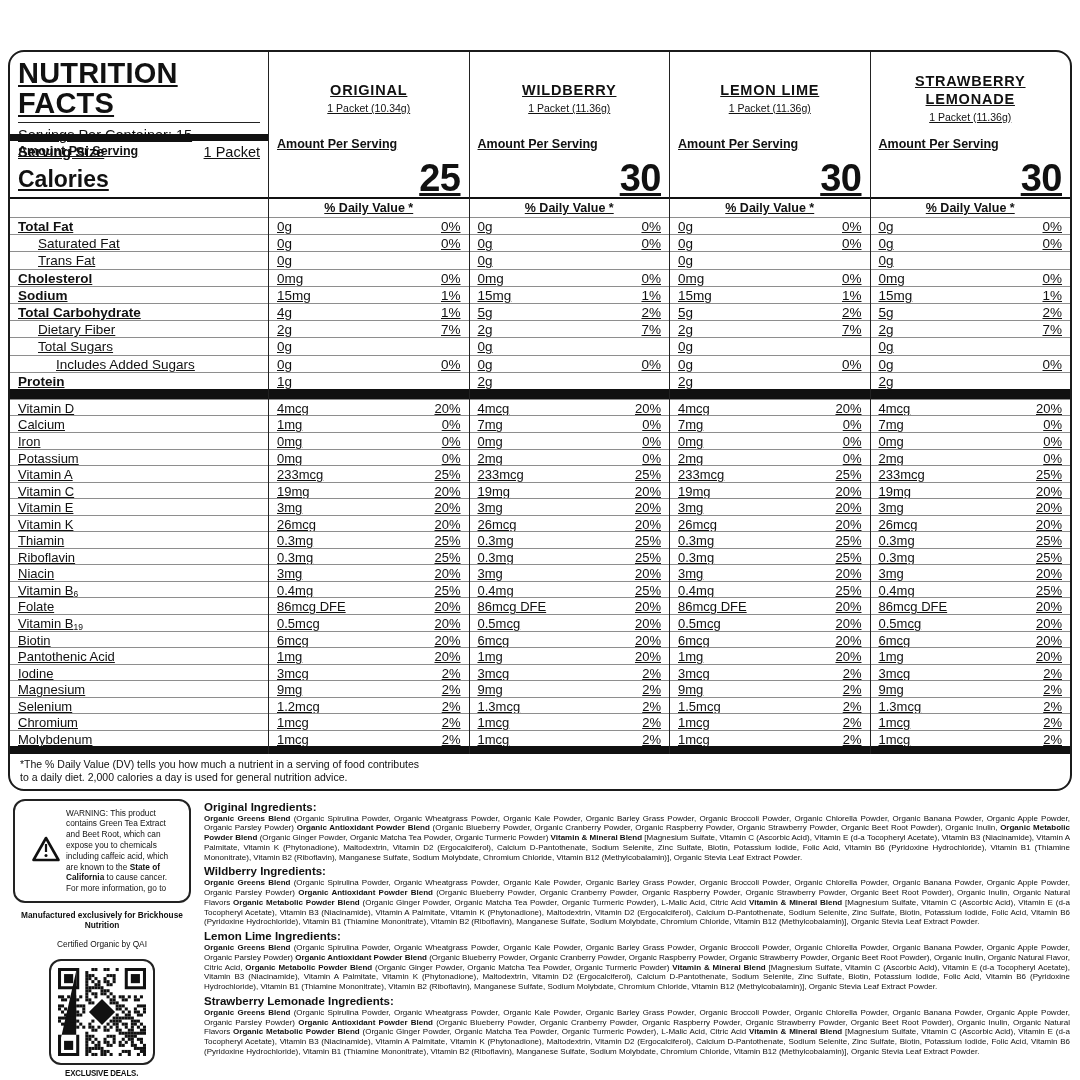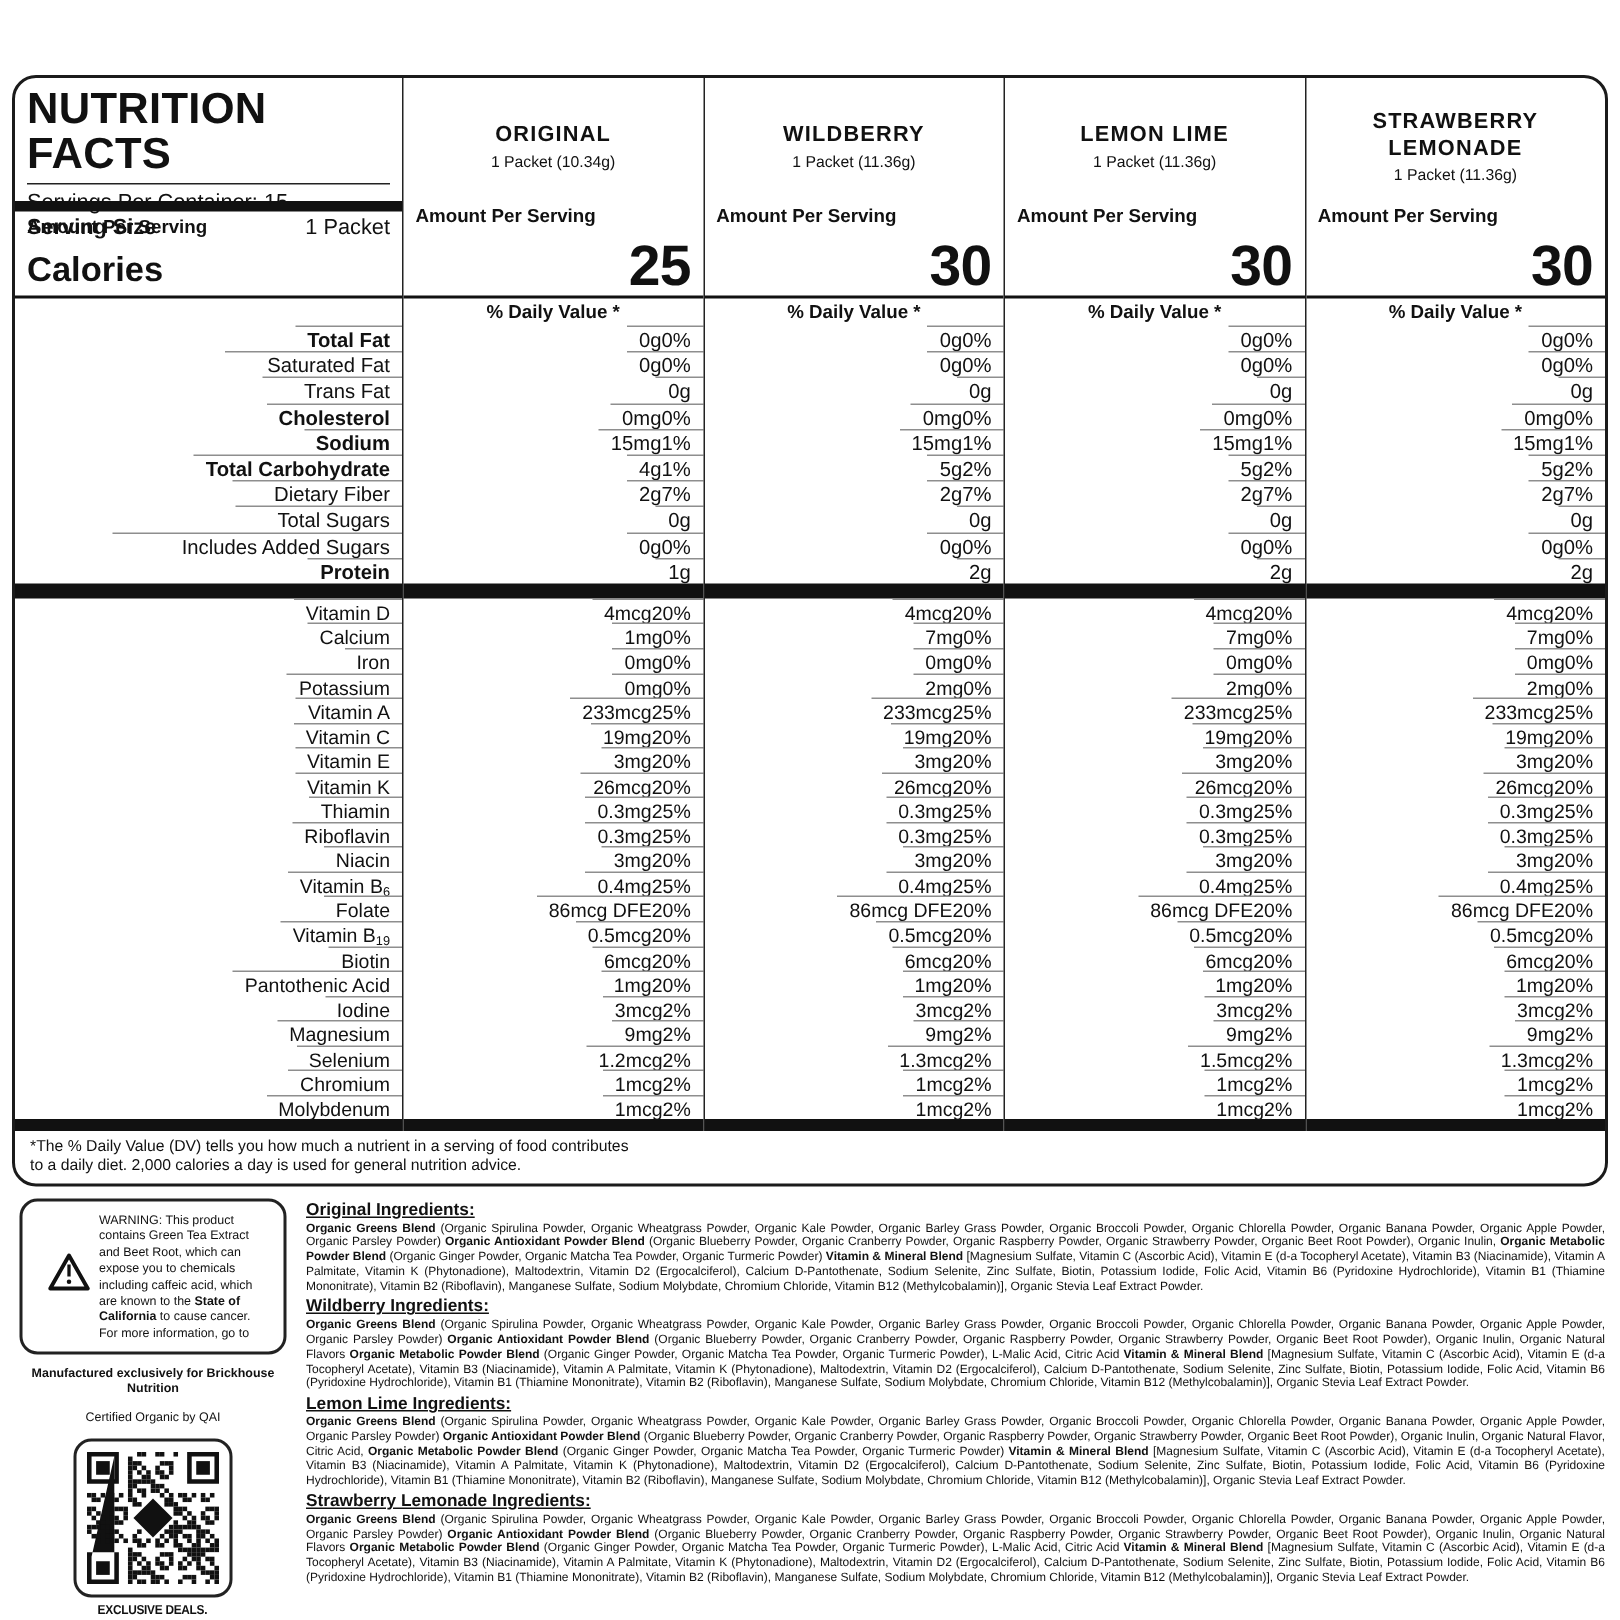--- a/index.html
+++ b/index.html
@@ -1,21 +1,21 @@
 <!DOCTYPE html>
 <html><head>
 <meta charset="utf-8">
 <style>
   html,body{margin:0;padding:0;}
   body{width:1080px;height:1080px;background:#ffffff;font-family:"Liberation Sans","DejaVu Sans",sans-serif;color:#111;}
   .page{position:relative;width:1080px;height:1080px;overflow:hidden;background:#fff;}
 
   
   .panel{margin:50px 8px 0 8px;border:2.5px solid #1b1b1b;border-radius:16px;overflow:hidden;background:#fff;}
-  .cols{display:flex;align-items:stretch;}
+  .cols{display:flex;align-items:stretch;text-decoration:underline;}
   .col{display:flex;flex-direction:column;}
   .labelcol{width:258px;flex:none;}
   .pcol{flex:1;border-left:1.5px solid #222;}
 
   
   .hb{height:82px;box-sizing:border-box;}
   .labelcol .hb{padding:6px 8px 0 8px;}
   .nf-title{font-size:29px;font-weight:800;letter-spacing:.2px;line-height:1.05;border-bottom:1.5px solid #222;padding-bottom:3px;}
   .servings{font-size:14.5px;margin-top:4px;}
   .ssrow{display:flex;justify-content:space-between;font-size:14.5px;margin-top:1px;}
@@ -32,21 +32,21 @@
   .calrow{height:46px;box-sizing:border-box;border-bottom:2px solid #111;display:flex;align-items:flex-end;padding:0 8px 1px 8px;}
   .cal-label{font-size:23px;font-weight:bold;padding-bottom:3px;}
   .calrow.num{justify-content:flex-end;}
   .cal-num{font-size:38px;font-weight:800;line-height:.92;letter-spacing:-.5px;}
 
   
   .dvrow{height:18px;box-sizing:border-box;display:flex;justify-content:center;padding:2px 8px 0 8px;}
   .dv-head{font-size:12.5px;font-weight:bold;}
 
   
-  .rows{display:flex;flex-direction:column;align-items:flex-end;}
+  .rows{display:flex;flex-direction:column;}
   .nr{box-sizing:border-box;border-top:1px solid #8e8e8e;display:flex;justify-content:space-between;align-items:flex-start;padding:1px 8px 0 8px;}
   .mr{height:17.2px;font-size:13.5px;}
   .vr{height:16.55px;font-size:13px;}
   .lrow{justify-content:flex-start;}
   .lrow.bold .nlabel{font-weight:bold;}
   .lrow.indent1 .nlabel{padding-left:20px;}
   .lrow.indent2 .nlabel{padding-left:38px;}
   .subs{font-size:8.5px;vertical-align:-2px;}
   .amount{text-align:left;}
   .dv{text-align:right;}
@@ -62,21 +62,21 @@
   .warnbox{border:2px solid #222;border-radius:12px;padding:7px 8px 7px 16px;display:flex;gap:5px;align-items:center;box-sizing:border-box;width:178px;}
   .warn-ico{flex:none;}
   .warn-text{font-size:8.3px;line-height:1.3;margin:0;}
   .warn-text b{font-weight:bold;}
   .manu{font-size:8.3px;font-weight:bold;margin-top:7px;text-align:center;}
   .cert{font-size:8.3px;margin-top:9px;text-align:center;}
   .qrbox{border:2.5px solid #222;border-radius:12px;padding:7px;margin-top:10px;line-height:0;}
   .qr-cap{margin-top:4px;text-align:center;font-weight:bold;font-size:8.6px;line-height:1.12;letter-spacing:-.2px;transform:scaleX(.92);}
   .bright{flex:1;min-width:0;}
   .ing{margin-bottom:3px;}
-  .ing-h{font-size:11.5px;font-weight:bold;text-decoration:underline;margin:2px 0 1px 0;}
+  .ing-h{font-size:11.5px;font-weight:bold;margin:2px 0 1px 0;}
   .ing-p{font-size:8px;line-height:1.22;text-align:justify;margin:0;}
   .ing-p b{font-weight:bold;}
 </style>
 </head>
 <body>
 
 <div class="page">
 
   <div class="panel">
     <div class="cols">

